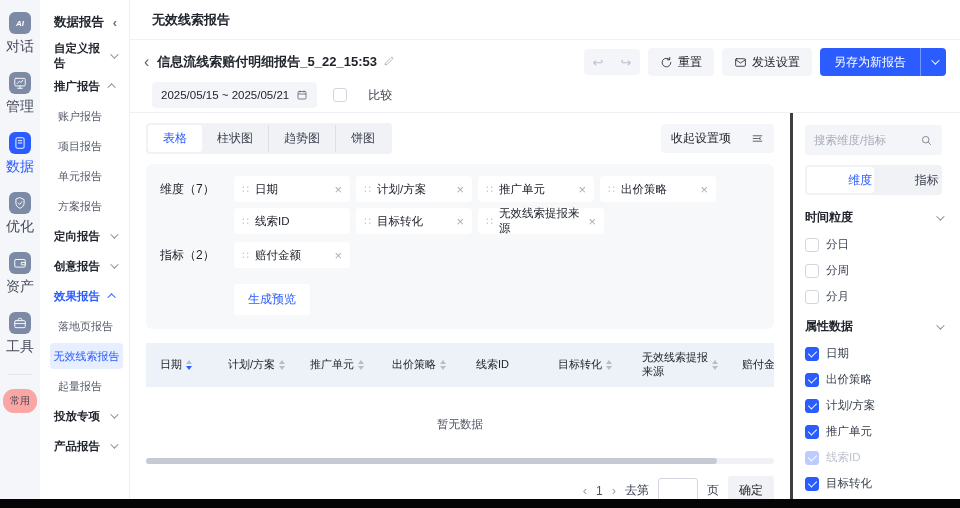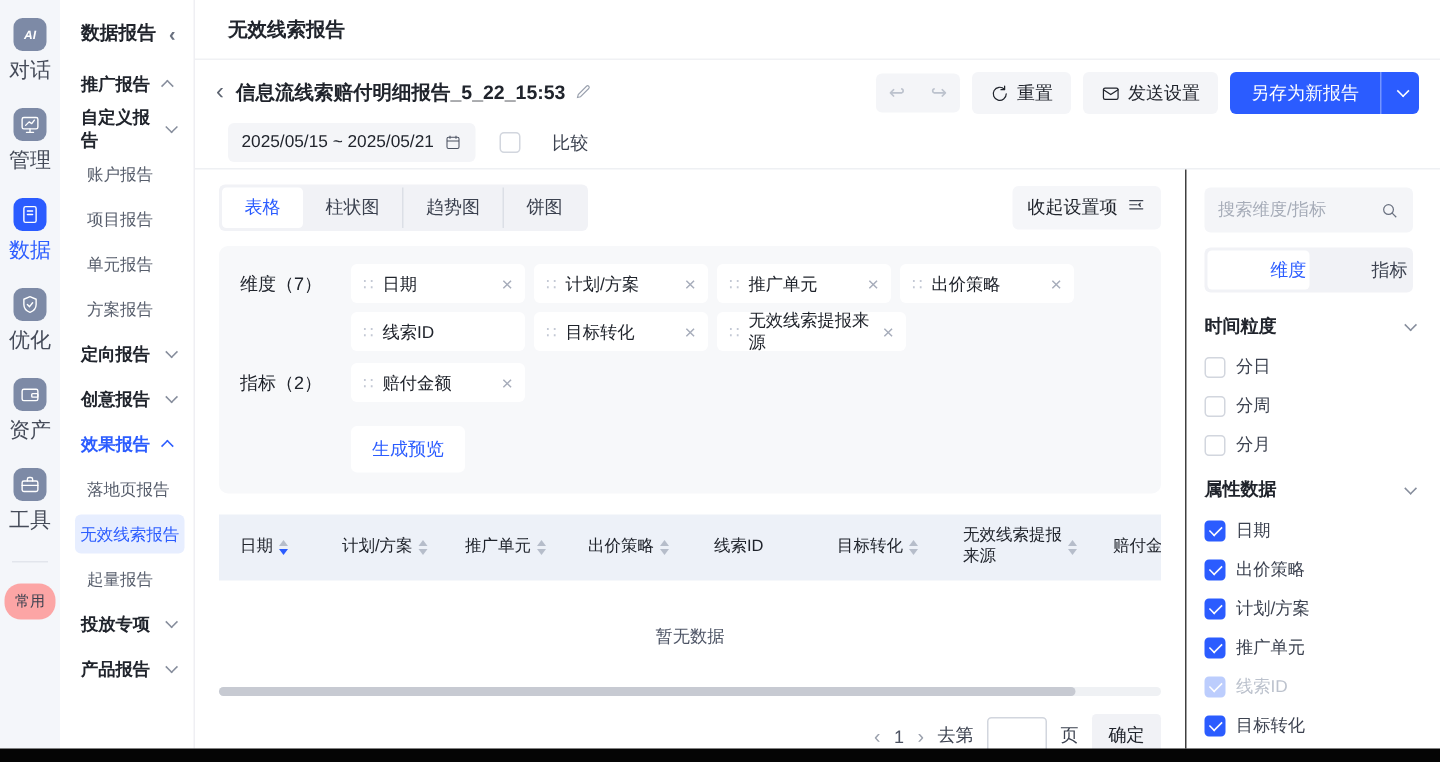--- a/index.html
+++ b/index.html
@@ -58,21 +58,21 @@
 
   .hdiv { position:absolute; left:130px; right:0; top:112px; border-top:1px solid #eef0f3; }
 
   
   .content { position:absolute; left:130px; top:113px; width:660px; bottom:9px; padding:10px 16px 0; }
   .viewrow { display:flex; align-items:center; justify-content:space-between; }
   .seg { display:flex; background:#f1f2f6; border-radius:4px; padding:2px; }
   .seg-tab { padding:5px 15px; font-size:12px; color:#3c4250; cursor:pointer; border-left:1px solid #dcdfe6; }
   .seg-tab:first-child, .seg-tab.active + .seg-tab, .seg-tab:nth-child(2) { border-left:none; }
   .seg-tab.active { background:#fff; color:#2b5cff; border-radius:3px; border-left:none; }
-  .collapse-btn { display:flex; gap:6px; background:#f5f6f9; border-radius:4px; padding:6px 10px; font-size:12px; cursor:pointer; }
+  .collapse-btn { display:flex; align-items:center; gap:20px; background:#f5f6f9; border-radius:4px; padding:6px 10px; font-size:12px; cursor:pointer; }
   .collapse-btn svg { width:13px; height:13px; stroke:#3c4250; stroke-width:1.5; stroke-linecap:round; }
 
   .config { margin-top:10px; background:#f7f8fa; border-radius:6px; padding:12px 14px 12px; }
   .cfg-row { display:flex; margin-bottom:8px; }
   .cfg-label { width:74px; flex:0 0 auto; font-size:12px; color:#20242c; line-height:26px; }
   .tags { display:flex; flex-wrap:wrap; gap:6px; }
   .tag { width:116px; height:26px; background:#fff; border-radius:4px; display:flex; align-items:center; padding:0 8px; font-size:11.5px; color:#20242c; cursor:grab; }
   .tag .handle { color:#c3c8d4; margin-right:6px; font-size:11px; }
   .tag .close { margin-left:auto; color:#a7adbb; font-size:13px; cursor:pointer; }
   .preview-btn { margin:8px 0 2px 74px; background:#fff; color:#2b5cff; border:none; border-radius:4px; padding:7px 14px; font-size:12px; cursor:pointer; font-family:inherit; }
@@ -88,21 +88,21 @@
   .empty { text-align:center; font-size:11.5px; color:#4e5566; margin:30px 0 26px; }
   .scroll-track { height:6px; background:#eff1f4; border-radius:3px; position:relative; }
   .scroll-thumb { position:absolute; left:0; top:0; height:6px; width:91%; background:#c7cad2; border-radius:3px; cursor:pointer; }
   .pager { margin-top:12px; display:flex; align-items:center; justify-content:flex-end; gap:9px; font-size:12px; color:#3c4250; }
   .pg-arrow { color:#9ba1ad; cursor:pointer; font-size:13px; }
   .pg-num { color:#4b5261; cursor:pointer; }
   .pg-input { width:40px; height:26px; border:1px solid #d2d6de; border-radius:3px; background:#fff; font-size:12px; text-align:center; }
   .pg-btn { background:#f1f2f6; border:none; border-radius:3px; padding:6px 11px; font-size:12px; color:#20242c; cursor:pointer; font-family:inherit; }
 
   
-  .rpanel { position:absolute; left:790px; width:162px; top:113px; bottom:9px; border-left:1px solid #404040; padding:12px 10px 0 12px; }
+  .rpanel { position:absolute; left:790px; width:162px; top:113px; bottom:9px; border-left:3px solid #404040; padding:12px 10px 0 12px; }
   .search { height:30px; background:#f4f5f8; border-radius:4px; display:flex; align-items:center; padding:0 9px; gap:6px; }
   .search input { flex:1; min-width:0; border:none; background:transparent; outline:none; font-size:11.5px; color:#20242c; font-family:inherit; }
   .search input::placeholder { color:#a6acb8; }
   .search svg { width:13px; height:13px; stroke:#6a7180; fill:none; stroke-width:1.5; flex:0 0 auto; }
   .ptabs { margin-top:10px; background:#f1f2f6; border-radius:4px; padding:2px; display:flex; }
   .ptab { flex:1; height:26px; display:flex; align-items:center; justify-content:center; font-size:12px; color:#3c4250; cursor:pointer;padding-left:40px; }
   .ptab.active { background:#fff; border-radius:3px; color:#2b5cff; }
   .psec { margin-top:14px; display:flex; align-items:center; justify-content:space-between; font-size:12px; font-weight:bold; cursor:pointer; }
   .pitem { margin-top:11px; display:flex; align-items:center; gap:7px; font-size:11.5px; color:#3c4250; cursor:pointer; }
   .pitem.dis { color:#bcc2cd; }
@@ -173,26 +173,26 @@
     <div class="rail-div"></div>
     <div class="rail-badge">常用</div>
   </div>
 
   <div class="sidebar">
     <div class="sb-title">
       <span>数据报告</span>
       <span class="sb-collapse">‹</span>
     </div>
     <div class="sb-group">
+        <span>自定义报告</span>
+        <span class="chev down"></span>
+      </div>
+    <div class="sb-group">
         <span>推广报告</span>
         <span class="chev up"></span>
-      </div>
-    <div class="sb-group">
-        <span>自定义报告</span>
-        <span class="chev down"></span>
       </div>
     <div class="sb-sub">账户报告</div>
     <div class="sb-sub">项目报告</div>
     <div class="sb-sub">单元报告</div>
     <div class="sb-sub">方案报告</div>
     <div class="sb-group">
         <span>定向报告</span>
         <span class="chev down"></span>
       </div>
     <div class="sb-group">

